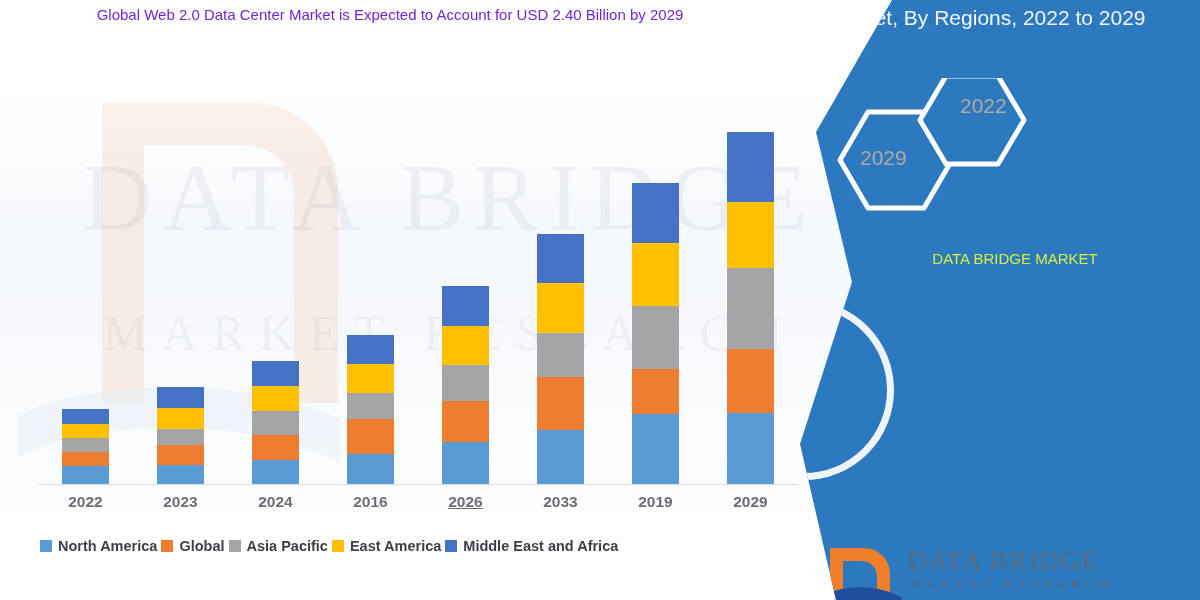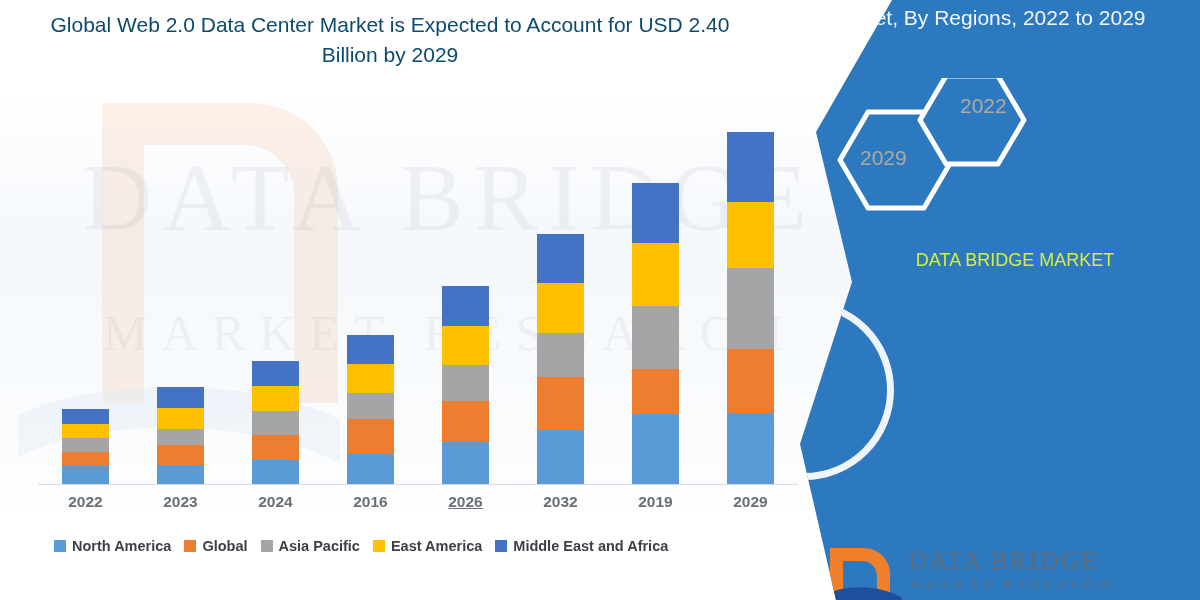--- a/index.html
+++ b/index.html
@@ -61,26 +61,26 @@
     display: block;
     font-size: 50px;
     letter-spacing: 14px;
     margin-top: 62px;
     opacity: .9;
   }
 
   
   .title {
     position: absolute;
-    left: 20px; top: 10px;
+    left: 20px; top: 4px;
     width: 740px;
     text-align: center;
-    font-size: 21px;
+    font-size: 15px;
     line-height: 1.42;
-    color: #0c4a6e;
+    color: #6d28d9;
     font-weight: 400;
   }
 
   
   .chart {
     position: absolute;
     left: 38px; top: 120px;
     width: 760px; height: 365px;
   }
   .plot {
@@ -112,25 +112,25 @@
     width: 70px;
     text-align: center;
     font-size: 15.5px;
     font-weight: 700;
     color: #6b6f75;
   }
 
   
   .legend {
     position: absolute;
-    left: 54px; top: 538px;
+    left: 40px; top: 538px;
     width: 760px;
     display: flex;
     align-items: center;
-    gap: 13px;
+    gap: 4px;
     flex-wrap: nowrap;
   }
   .lg-item { display: flex; align-items: center; gap: 6px; }
   .lg-swatch { width: 12px; height: 12px; flex: 0 0 12px; }
   .lg-label {
     font-size: 14.5px;
     font-weight: 700;
     color: #3d4147;
     white-space: nowrap;
   }
@@ -162,21 +162,21 @@
     font-size: 21px;
     color: #b3a99f;
     font-weight: 400;
   }
   .brand {
     position: absolute;
     left: 0; top: 248px;
     width: 400px;
     text-align: center;
     padding-left: 30px;
-    font-size: 18px;
+    font-size: 15px;
     line-height: 1.42;
     color: #d7ef3c;
     font-weight: 400;
   }
   
   .arc {
     position: absolute;
     left: -86px; top: 300px;
     width: 180px; height: 180px;
     border-radius: 50%;
@@ -290,21 +290,21 @@
         </div>
       <div class="baseline"></div>
     </div>
 
     <div class="xlabels" id="xlabels">
         <div class="xlab" style="left: 12.5px;">2022</div>
         <div class="xlab" style="left: 107.5px;">2023</div>
         <div class="xlab" style="left: 202.5px;">2024</div>
         <div class="xlab" style="left: 297.5px;">2016</div>
         <div class="xlab" style="left: 392.5px; text-decoration: underline;">2026</div>
-        <div class="xlab" style="left: 487.5px;">2032</div>
+        <div class="xlab" style="left: 487.5px;">2033</div>
         <div class="xlab" style="left: 582.5px;">2019</div>
         <div class="xlab" style="left: 677.5px;">2029</div>
       </div>
 
     <div class="legend" id="legend">
         <div class="lg-item">
           <span class="lg-swatch" style="background: rgb(91, 155, 213);"></span>
           <span class="lg-label">North America</span>
         </div>
         <div class="lg-item">

